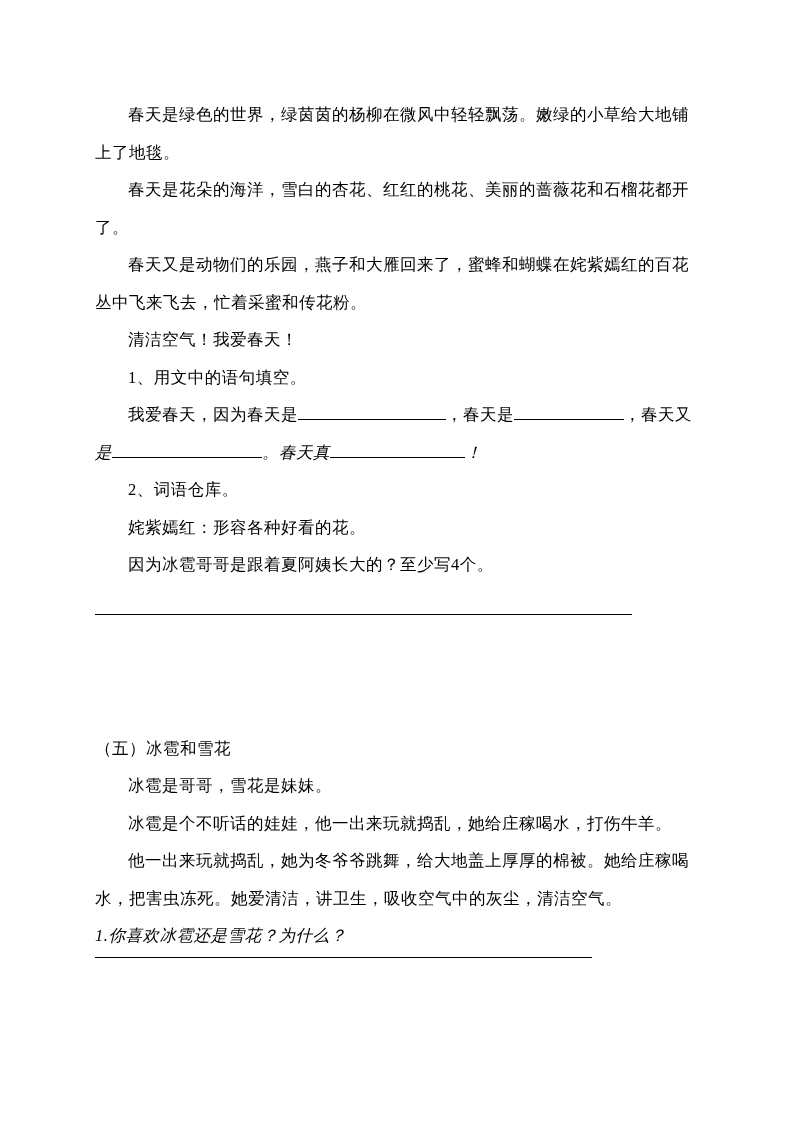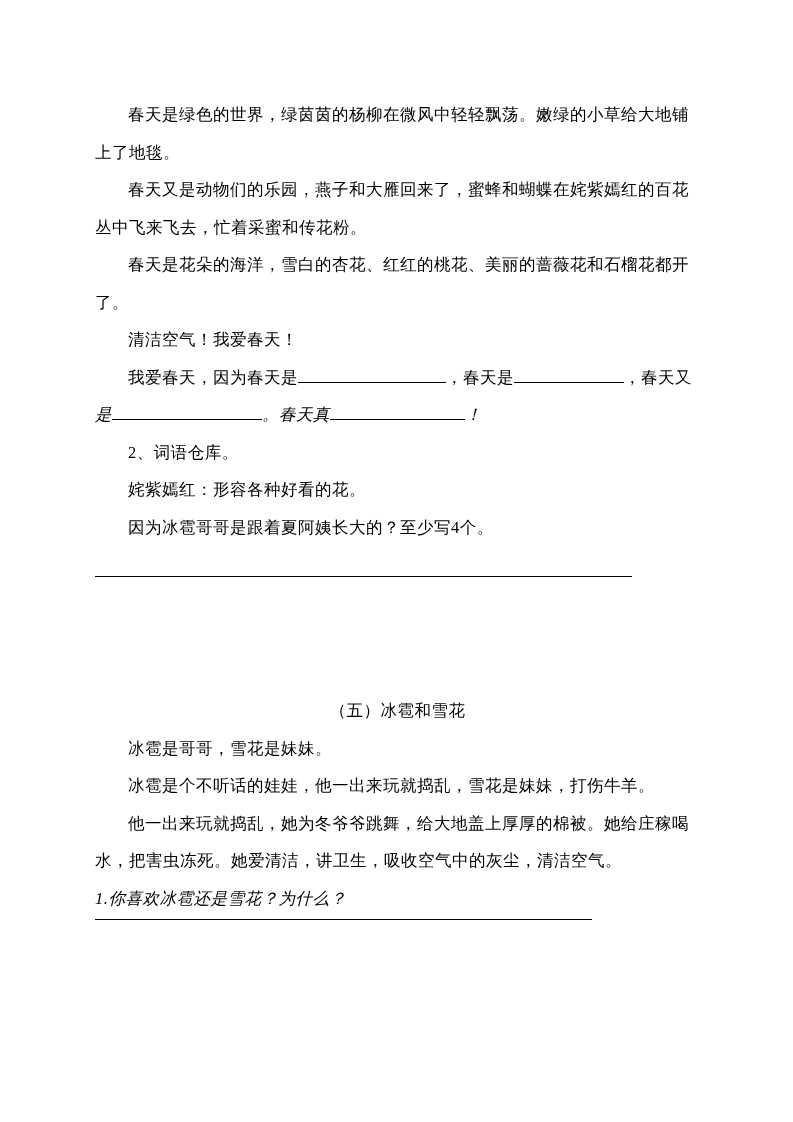--- a/index.html
+++ b/index.html
@@ -49,53 +49,54 @@
   }
   .answer-line-2 {
     width: 497px;
     margin-top: 2px;
   }
   .section-title {
     margin: 0;
     margin-top: 115px;
     font-size: 16.5px;
     font-weight: normal;
-    text-align: center;
+    text-align: left;
     line-height: 37.5px;
     letter-spacing: 0.5px;
   }
 </style>
 </head>
 <body>
 
 <div class="page">
 
   <section>
     <p class="para">春天是绿色的世界，绿茵茵的杨柳在微风中轻轻飘荡。嫩绿的小草给大地铺上了地毯。</p>
+    <p class="para">春天是花朵的海洋，雪白的杏花、红红的桃花、美丽的蔷薇花和石榴花都开了。</p>
     <p class="para">春天又是动物们的乐园，燕子和大雁回来了，蜜蜂和蝴蝶在姹紫嫣红的百花丛中飞来飞去，忙着采蜜和传花粉。</p>
-    <p class="para">春天是花朵的海洋，雪白的杏花、红红的桃花、美丽的蔷薇花和石榴花都开了。</p>
     <p class="para">清洁空气！我爱春天！</p>
 
+    <p class="para">1、用文中的语句填空。</p>
 
     <p class="para fill-line"><span>我爱春天，因为春天是</span><span class="blank blank-a"></span><span>，春天是</span><span class="blank blank-b"></span><span>，春天又</span></p>
 
     <p class="para fill-line no-indent"><span>是</span><span class="blank blank-c"></span><span>。春天真</span><span class="blank blank-d"></span><span>！</span></p>
 
     <p class="para">2、词语仓库。</p>
     <p class="para">姹紫嫣红：形容各种好看的花。</p>
     <p class="para">因为冰雹哥哥是跟着夏阿姨长大的？至少写4个。</p>
 
     <div class="answer-line answer-line-1"></div>
   </section>
 
   <section>
     <h2 class="section-title">（五）冰雹和雪花</h2>
 
     <p class="para">冰雹是哥哥，雪花是妹妹。</p>
-    <p class="para">冰雹是个不听话的娃娃，他一出来玩就捣乱，雪花是妹妹，打伤牛羊。</p>
+    <p class="para">冰雹是个不听话的娃娃，他一出来玩就捣乱，她给庄稼喝水，打伤牛羊。</p>
     <p class="para">他一出来玩就捣乱，她为冬爷爷跳舞，给大地盖上厚厚的棉被。她给庄稼喝水，把害虫冻死。她爱清洁，讲卫生，吸收空气中的灰尘，清洁空气。</p>
 
     <p class="para no-indent">1.你喜欢冰雹还是雪花？为什么？</p>
 
     <div class="answer-line answer-line-2"></div>
   </section>
 
 </div>
 
 </body></html>

